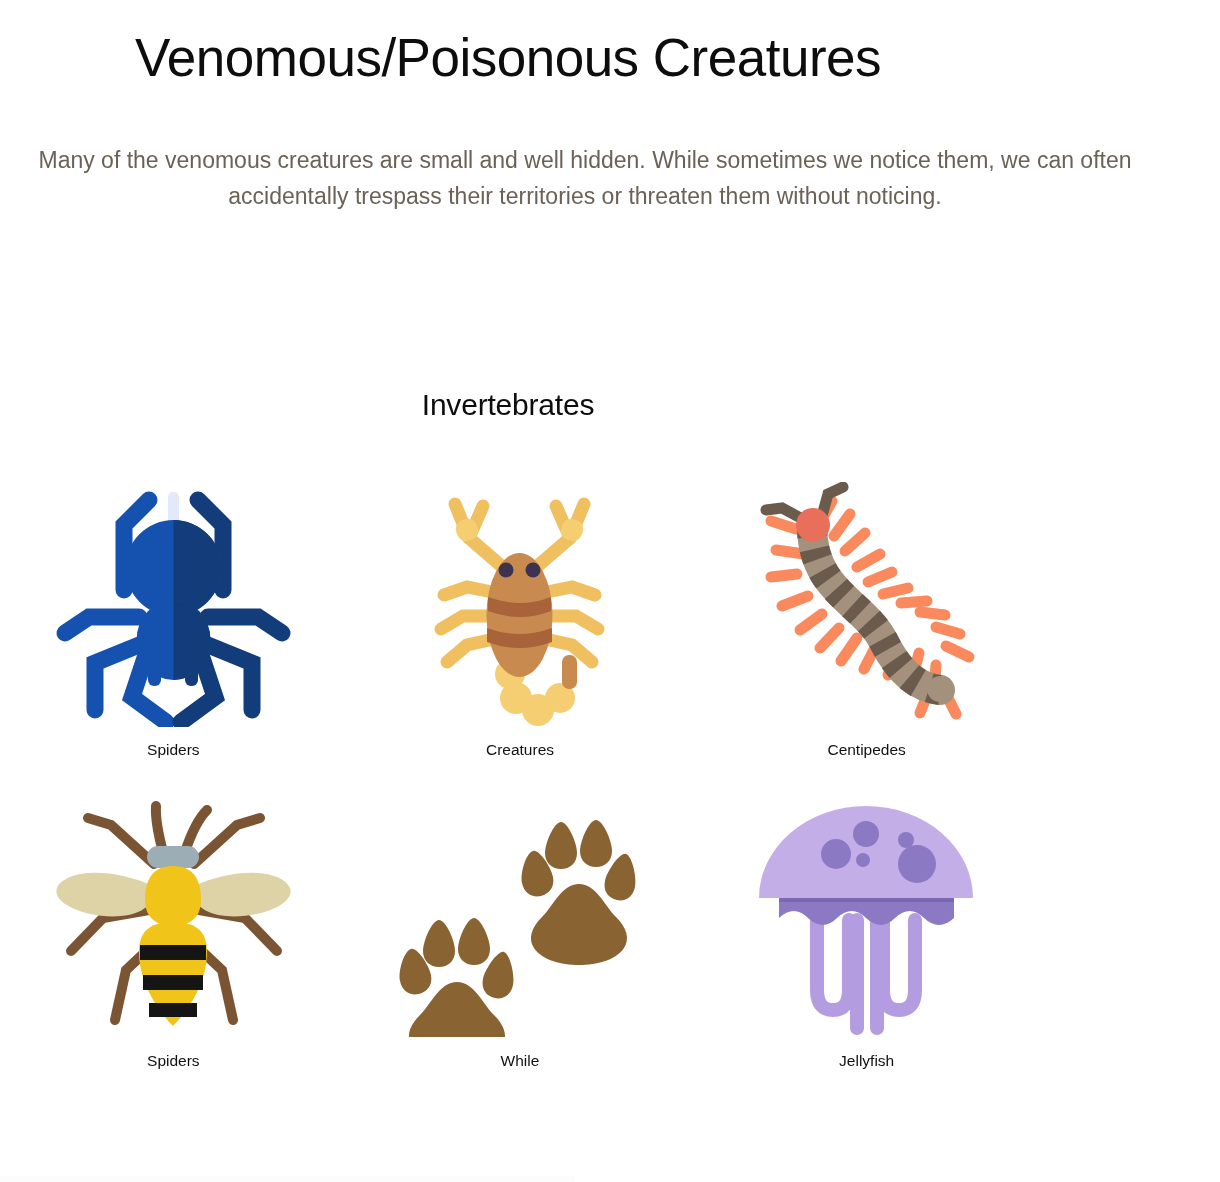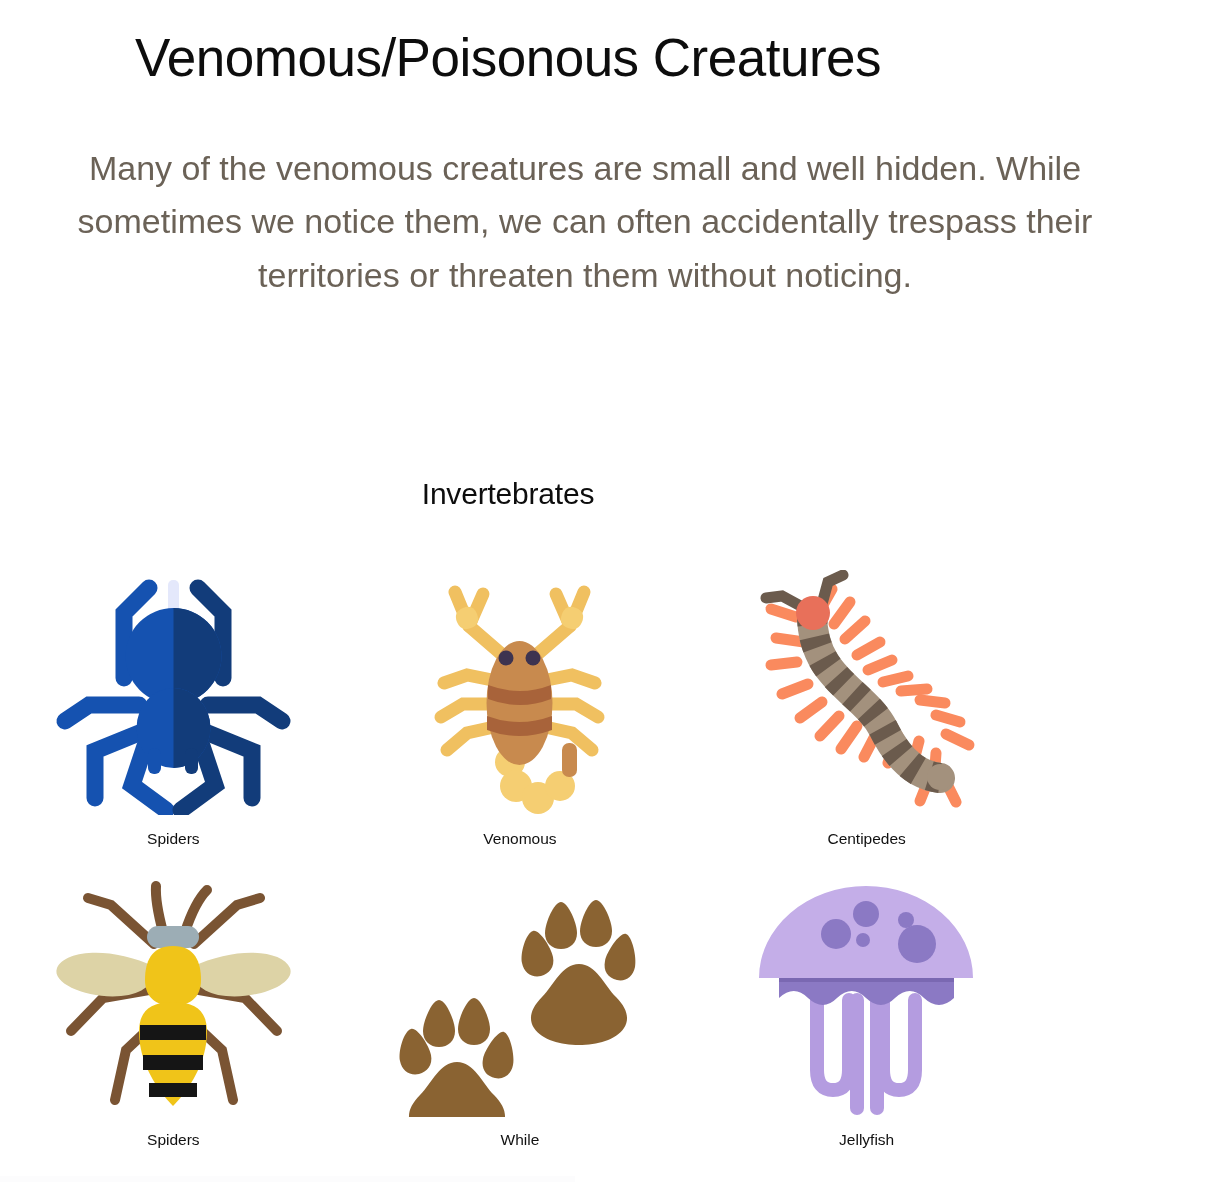--- a/index.html
+++ b/index.html
@@ -34,21 +34,21 @@
     color: #0d0d0d;
     margin: 0;
     padding-top: 30px;
     letter-spacing: -0.5px;
   }
 
   .page-subtitle {
     width: 1170px;
     margin: 56px auto 0 auto;
     text-align: center;
-    font-size: 34px;
+    font-size: 23px;
     line-height: 1.58;
     color: #6b6257;
     font-weight: 400;
     padding: 0 10px;
   }
 
   
   .section-title {
     text-align: center;
     font-size: 30px;
@@ -58,21 +58,21 @@
     padding-top: 162px;
     letter-spacing: -0.2px;
   }
 
   .grid {
     width: 1040px;
     margin: 0 auto;
     padding-top: 45px;
     display: grid;
     grid-template-columns: repeat(3, 1fr);
-    row-gap: 21px;
+    row-gap: 30px;
   }
 
   .cell {
     display: flex;
     flex-direction: column;
     align-items: center;
     justify-content: flex-start;
   }
 
   .icon-wrap {
@@ -180,21 +180,21 @@
 
           <ellipse cx="122.5" cy="133" rx="33" ry="62" fill="#c88a4e"></ellipse>
 
           <path d="M91 115 q32 12 63 0 l0 14 q-31 12 -63 0 z" fill="#a8633a"></path>
           <path d="M90 146 q32 12 65 0 l0 14 q-33 12 -65 0 z" fill="#a8633a"></path>
 
           <circle cx="109" cy="88" r="7.5" fill="#3d3350"></circle>
           <circle cx="136" cy="88" r="7.5" fill="#3d3350"></circle>
         </svg>
       </div>
-      <div class="cell-label">Venomous</div>
+      <div class="cell-label">Creatures</div>
     </div>
 
     <div class="cell">
       <div class="icon-wrap">
         <svg width="245" height="245" viewBox="0 0 245 245" aria-hidden="true">
 
           <g stroke="#fa8a5e" stroke-width="11" stroke-linecap="round">
             <path d="M52 47 L27 39"></path>  
               <path d="M60 72 L32 68"></path>
             <path d="M53 92 L27 95"></path>  

